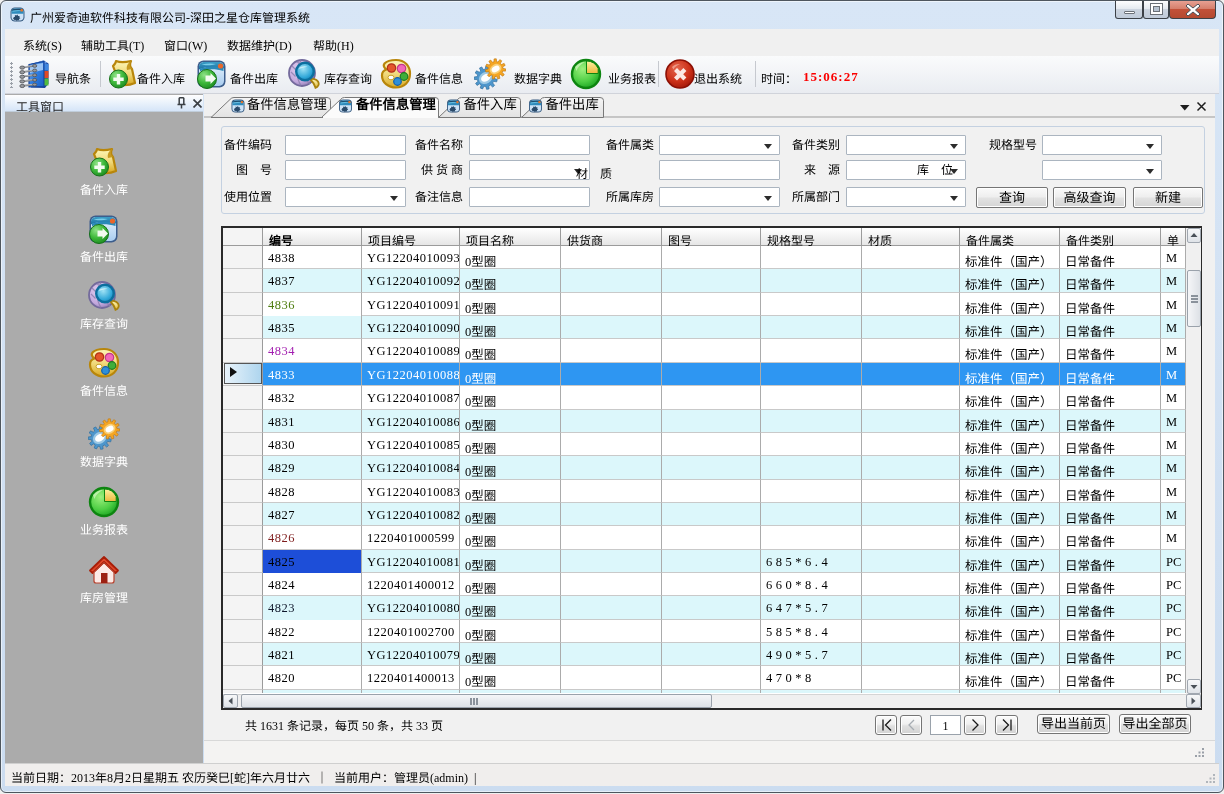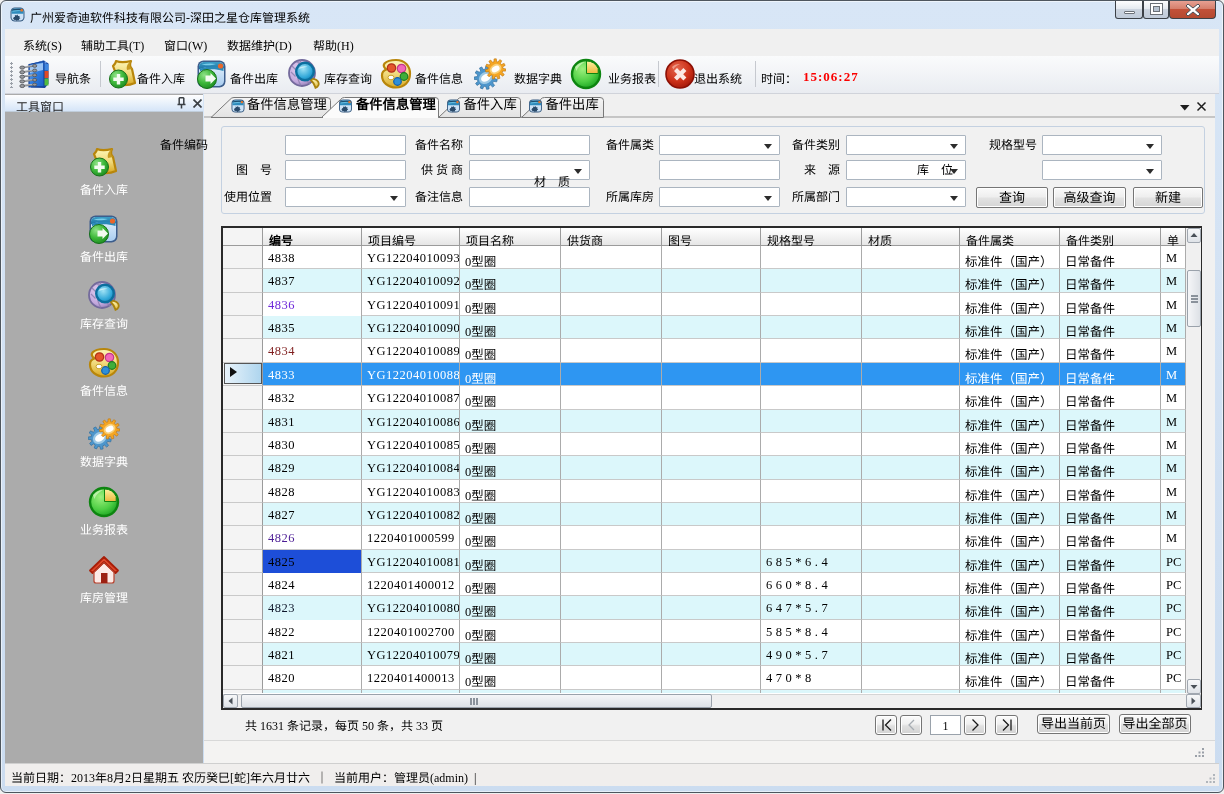--- a/index.html
+++ b/index.html
@@ -321,35 +321,35 @@
     <line x1="119.0" y1="23.5" x2="234" y2="23.5" stroke="#fbfbfb" stroke-width="1.8"></line>
     <g transform="translate(134.5,5)">
       <use href="#i_tabwin"></use>
     </g>
     <text x="152.0" y="14.8" font-size="13.3" font-weight="bold" fill="#000" textLength="79.80000000000001">备件信息管理</text>
     <path d="M976 11 l9.5 0 -4.75 5.5 z" fill="#1c1c1c"></path>
     <path d="M993.5 8.5 L1001.5 16.5 M1001.5 8.5 L993.5 16.5" stroke="#1c1c1c" stroke-width="1.5"></path>
   </svg>
 <div class="page"></div>
 <div class="abs" style="left:221px;top:126px;width:984px;height:88px;border:1px solid #c4d1e1;border-radius:3px;background:#f1f1f1"></div>
-<div class="flabel" style="left:160px;top:135px;width:120px;text-align:left">备件编码</div>
+<div class="flabel" style="left:152px;top:135px;width:120px;text-align:right">备件编码</div>
 <div class="finput" style="left:285px;top:135px;width:121px"></div>
 <div class="flabel" style="left:152px;top:160px;width:120px;text-align:right">图　号</div>
 <div class="finput" style="left:285px;top:160px;width:121px"></div>
 <div class="flabel" style="left:152px;top:187px;width:120px;text-align:right">使用位置</div>
 <div class="finput combo" style="left:285px;top:187px;width:121px"></div>
 <div class="flabel" style="left:343px;top:135px;width:120px;text-align:right">备件名称</div>
 <div class="finput" style="left:469px;top:135px;width:121px"></div>
 <div class="flabel" style="left:343px;top:160px;width:120px;text-align:right">供 货 商</div>
 <div class="finput combo" style="left:469px;top:160px;width:121px"></div>
 <div class="flabel" style="left:343px;top:187px;width:120px;text-align:right">备注信息</div>
 <div class="finput" style="left:469px;top:187px;width:121px"></div>
 <div class="flabel" style="left:534px;top:135px;width:120px;text-align:right">备件属类</div>
 <div class="finput combo" style="left:659px;top:135px;width:121px"></div>
-<div class="flabel" style="left:534px;top:172px;width:120px;text-align:left">材　质</div>
+<div class="flabel" style="left:534px;top:164px;width:120px;text-align:center">材　质</div>
 <div class="finput" style="left:659px;top:160px;width:121px"></div>
 <div class="flabel" style="left:534px;top:187px;width:120px;text-align:right">所属库房</div>
 <div class="finput combo" style="left:659px;top:187px;width:121px"></div>
 <div class="flabel" style="left:720px;top:135px;width:120px;text-align:right">备件类别</div>
 <div class="finput combo" style="left:846px;top:135px;width:120px"></div>
 <div class="flabel" style="left:720px;top:160px;width:120px;text-align:right">来　源</div>
 <div class="finput combo" style="left:846px;top:160px;width:120px"></div>
 <div class="flabel" style="left:720px;top:187px;width:120px;text-align:right">所属部门</div>
 <div class="finput combo" style="left:846px;top:187px;width:120px"></div>
 <div class="flabel" style="left:917px;top:135px;width:120px;text-align:right">规格型号</div>
@@ -387,21 +387,21 @@
 <div class="gc" style="left:362px;top:269.36px;width:98px;height:23.36px;background:#dcf7fb;color:#000;border-bottom-color:#c9c9c9"><span style="letter-spacing:.5px">YG12204010092</span></div>
 <div class="gc" style="left:460px;top:269.36px;width:101px;height:23.36px;background:#dcf7fb;color:#000;border-bottom-color:#c9c9c9">0型圈</div>
 <div class="gc" style="left:561px;top:269.36px;width:101px;height:23.36px;background:#dcf7fb;color:#000;border-bottom-color:#c9c9c9"></div>
 <div class="gc" style="left:662px;top:269.36px;width:99px;height:23.36px;background:#dcf7fb;color:#000;border-bottom-color:#c9c9c9"></div>
 <div class="gc" style="left:761px;top:269.36px;width:101px;height:23.36px;background:#dcf7fb;color:#000;border-bottom-color:#c9c9c9"></div>
 <div class="gc" style="left:862px;top:269.36px;width:98px;height:23.36px;background:#dcf7fb;color:#000;border-bottom-color:#c9c9c9"></div>
 <div class="gc" style="left:960px;top:269.36px;width:100px;height:23.36px;background:#dcf7fb;color:#000;border-bottom-color:#c9c9c9">标准件（国产）</div>
 <div class="gc" style="left:1060px;top:269.36px;width:101px;height:23.36px;background:#dcf7fb;color:#000;border-bottom-color:#c9c9c9">日常备件</div>
 <div class="gc" style="left:1161px;top:269.36px;width:25px;height:23.36px;background:#dcf7fb;color:#000;border-bottom-color:#c9c9c9">M</div>
 <div class="abs" style="left:223px;top:292.72px;width:40px;height:23.36px;background:#f4f4f4;border-right:1px solid #9b9b9b;border-bottom:1px solid #c9c9c9"></div>
-<div class="gc" style="left:263px;top:292.72px;width:99px;height:39px;background:#ffffff;color:#6d28d9;border-bottom-color:#c9c9c9"><span style="letter-spacing:.5px">4836</span></div>
+<div class="gc" style="left:263px;top:292.72px;width:99px;height:39px;background:#ffffff;color:#4d7c0f;border-bottom-color:#c9c9c9"><span style="letter-spacing:.5px">4836</span></div>
 <div class="gc" style="left:362px;top:292.72px;width:98px;height:23.36px;background:#ffffff;color:#000;border-bottom-color:#c9c9c9"><span style="letter-spacing:.5px">YG12204010091</span></div>
 <div class="gc" style="left:460px;top:292.72px;width:101px;height:23.36px;background:#ffffff;color:#000;border-bottom-color:#c9c9c9">0型圈</div>
 <div class="gc" style="left:561px;top:292.72px;width:101px;height:23.36px;background:#ffffff;color:#000;border-bottom-color:#c9c9c9"></div>
 <div class="gc" style="left:662px;top:292.72px;width:99px;height:23.36px;background:#ffffff;color:#000;border-bottom-color:#c9c9c9"></div>
 <div class="gc" style="left:761px;top:292.72px;width:101px;height:23.36px;background:#ffffff;color:#000;border-bottom-color:#c9c9c9"></div>
 <div class="gc" style="left:862px;top:292.72px;width:98px;height:23.36px;background:#ffffff;color:#000;border-bottom-color:#c9c9c9"></div>
 <div class="gc" style="left:960px;top:292.72px;width:100px;height:23.36px;background:#ffffff;color:#000;border-bottom-color:#c9c9c9">标准件（国产）</div>
 <div class="gc" style="left:1060px;top:292.72px;width:101px;height:23.36px;background:#ffffff;color:#000;border-bottom-color:#c9c9c9">日常备件</div>
 <div class="gc" style="left:1161px;top:292.72px;width:25px;height:23.36px;background:#ffffff;color:#000;border-bottom-color:#c9c9c9">M</div>
 <div class="abs" style="left:223px;top:316.08px;width:40px;height:23.36px;background:#f4f4f4;border-right:1px solid #9b9b9b;border-bottom:1px solid #c9c9c9"></div>
@@ -409,21 +409,21 @@
 <div class="gc" style="left:362px;top:316.08px;width:98px;height:23.36px;background:#dcf7fb;color:#000;border-bottom-color:#c9c9c9"><span style="letter-spacing:.5px">YG12204010090</span></div>
 <div class="gc" style="left:460px;top:316.08px;width:101px;height:23.36px;background:#dcf7fb;color:#000;border-bottom-color:#c9c9c9">0型圈</div>
 <div class="gc" style="left:561px;top:316.08px;width:101px;height:23.36px;background:#dcf7fb;color:#000;border-bottom-color:#c9c9c9"></div>
 <div class="gc" style="left:662px;top:316.08px;width:99px;height:23.36px;background:#dcf7fb;color:#000;border-bottom-color:#c9c9c9"></div>
 <div class="gc" style="left:761px;top:316.08px;width:101px;height:23.36px;background:#dcf7fb;color:#000;border-bottom-color:#c9c9c9"></div>
 <div class="gc" style="left:862px;top:316.08px;width:98px;height:23.36px;background:#dcf7fb;color:#000;border-bottom-color:#c9c9c9"></div>
 <div class="gc" style="left:960px;top:316.08px;width:100px;height:23.36px;background:#dcf7fb;color:#000;border-bottom-color:#c9c9c9">标准件（国产）</div>
 <div class="gc" style="left:1060px;top:316.08px;width:101px;height:23.36px;background:#dcf7fb;color:#000;border-bottom-color:#c9c9c9">日常备件</div>
 <div class="gc" style="left:1161px;top:316.08px;width:25px;height:23.36px;background:#dcf7fb;color:#000;border-bottom-color:#c9c9c9">M</div>
 <div class="abs" style="left:223px;top:339.44px;width:40px;height:23.36px;background:#f4f4f4;border-right:1px solid #9b9b9b;border-bottom:1px solid #c9c9c9"></div>
-<div class="gc" style="left:263px;top:339.44px;width:99px;height:23.36px;background:#ffffff;color:#7f1d1d;border-bottom-color:#c9c9c9"><span style="letter-spacing:.5px">4834</span></div>
+<div class="gc" style="left:263px;top:339.44px;width:99px;height:23.36px;background:#ffffff;color:#a21caf;border-bottom-color:#c9c9c9"><span style="letter-spacing:.5px">4834</span></div>
 <div class="gc" style="left:362px;top:339.44px;width:98px;height:23.36px;background:#ffffff;color:#000;border-bottom-color:#c9c9c9"><span style="letter-spacing:.5px">YG12204010089</span></div>
 <div class="gc" style="left:460px;top:339.44px;width:101px;height:23.36px;background:#ffffff;color:#000;border-bottom-color:#c9c9c9">0型圈</div>
 <div class="gc" style="left:561px;top:339.44px;width:101px;height:23.36px;background:#ffffff;color:#000;border-bottom-color:#c9c9c9"></div>
 <div class="gc" style="left:662px;top:339.44px;width:99px;height:23.36px;background:#ffffff;color:#000;border-bottom-color:#c9c9c9"></div>
 <div class="gc" style="left:761px;top:339.44px;width:101px;height:23.36px;background:#ffffff;color:#000;border-bottom-color:#c9c9c9"></div>
 <div class="gc" style="left:862px;top:339.44px;width:98px;height:23.36px;background:#ffffff;color:#000;border-bottom-color:#c9c9c9"></div>
 <div class="gc" style="left:960px;top:339.44px;width:100px;height:23.36px;background:#ffffff;color:#000;border-bottom-color:#c9c9c9">标准件（国产）</div>
 <div class="gc" style="left:1060px;top:339.44px;width:101px;height:23.36px;background:#ffffff;color:#000;border-bottom-color:#c9c9c9">日常备件</div>
 <div class="gc" style="left:1161px;top:339.44px;width:25px;height:23.36px;background:#ffffff;color:#000;border-bottom-color:#c9c9c9">M</div>
 <div class="abs" style="left:223px;top:362.8px;width:40px;height:23.36px;background:#f4f4f4;border-right:1px solid #9b9b9b;border-bottom:1px solid #c9c9c9"></div>
@@ -499,21 +499,21 @@
 <div class="gc" style="left:362px;top:502.96px;width:98px;height:23.36px;background:#dcf7fb;color:#000;border-bottom-color:#c9c9c9"><span style="letter-spacing:.5px">YG12204010082</span></div>
 <div class="gc" style="left:460px;top:502.96px;width:101px;height:23.36px;background:#dcf7fb;color:#000;border-bottom-color:#c9c9c9">0型圈</div>
 <div class="gc" style="left:561px;top:502.96px;width:101px;height:23.36px;background:#dcf7fb;color:#000;border-bottom-color:#c9c9c9"></div>
 <div class="gc" style="left:662px;top:502.96px;width:99px;height:23.36px;background:#dcf7fb;color:#000;border-bottom-color:#c9c9c9"></div>
 <div class="gc" style="left:761px;top:502.96px;width:101px;height:23.36px;background:#dcf7fb;color:#000;border-bottom-color:#c9c9c9"></div>
 <div class="gc" style="left:862px;top:502.96px;width:98px;height:23.36px;background:#dcf7fb;color:#000;border-bottom-color:#c9c9c9"></div>
 <div class="gc" style="left:960px;top:502.96px;width:100px;height:23.36px;background:#dcf7fb;color:#000;border-bottom-color:#c9c9c9">标准件（国产）</div>
 <div class="gc" style="left:1060px;top:502.96px;width:101px;height:23.36px;background:#dcf7fb;color:#000;border-bottom-color:#c9c9c9">日常备件</div>
 <div class="gc" style="left:1161px;top:502.96px;width:25px;height:23.36px;background:#dcf7fb;color:#000;border-bottom-color:#c9c9c9">M</div>
 <div class="abs" style="left:223px;top:526.3199999999999px;width:40px;height:23.36px;background:#f4f4f4;border-right:1px solid #9b9b9b;border-bottom:1px solid #c9c9c9"></div>
-<div class="gc" style="left:263px;top:526.3199999999999px;width:99px;height:23.36px;background:#ffffff;color:#4c1d95;border-bottom-color:#c9c9c9"><span style="letter-spacing:.5px">4826</span></div>
+<div class="gc" style="left:263px;top:526.3199999999999px;width:99px;height:23.36px;background:#ffffff;color:#7f1d1d;border-bottom-color:#c9c9c9"><span style="letter-spacing:.5px">4826</span></div>
 <div class="gc" style="left:362px;top:526.3199999999999px;width:98px;height:23.36px;background:#ffffff;color:#000;border-bottom-color:#c9c9c9"><span style="letter-spacing:.5px">1220401000599</span></div>
 <div class="gc" style="left:460px;top:526.3199999999999px;width:101px;height:23.36px;background:#ffffff;color:#000;border-bottom-color:#c9c9c9">0型圈</div>
 <div class="gc" style="left:561px;top:526.3199999999999px;width:101px;height:23.36px;background:#ffffff;color:#000;border-bottom-color:#c9c9c9"></div>
 <div class="gc" style="left:662px;top:526.3199999999999px;width:99px;height:23.36px;background:#ffffff;color:#000;border-bottom-color:#c9c9c9"></div>
 <div class="gc" style="left:761px;top:526.3199999999999px;width:101px;height:23.36px;background:#ffffff;color:#000;border-bottom-color:#c9c9c9"></div>
 <div class="gc" style="left:862px;top:526.3199999999999px;width:98px;height:23.36px;background:#ffffff;color:#000;border-bottom-color:#c9c9c9"></div>
 <div class="gc" style="left:960px;top:526.3199999999999px;width:100px;height:23.36px;background:#ffffff;color:#000;border-bottom-color:#c9c9c9">标准件（国产）</div>
 <div class="gc" style="left:1060px;top:526.3199999999999px;width:101px;height:23.36px;background:#ffffff;color:#000;border-bottom-color:#c9c9c9">日常备件</div>
 <div class="gc" style="left:1161px;top:526.3199999999999px;width:25px;height:23.36px;background:#ffffff;color:#000;border-bottom-color:#c9c9c9">M</div>
 <div class="abs" style="left:223px;top:549.6800000000001px;width:40px;height:23.36px;background:#f4f4f4;border-right:1px solid #9b9b9b;border-bottom:1px solid #c9c9c9"></div>

